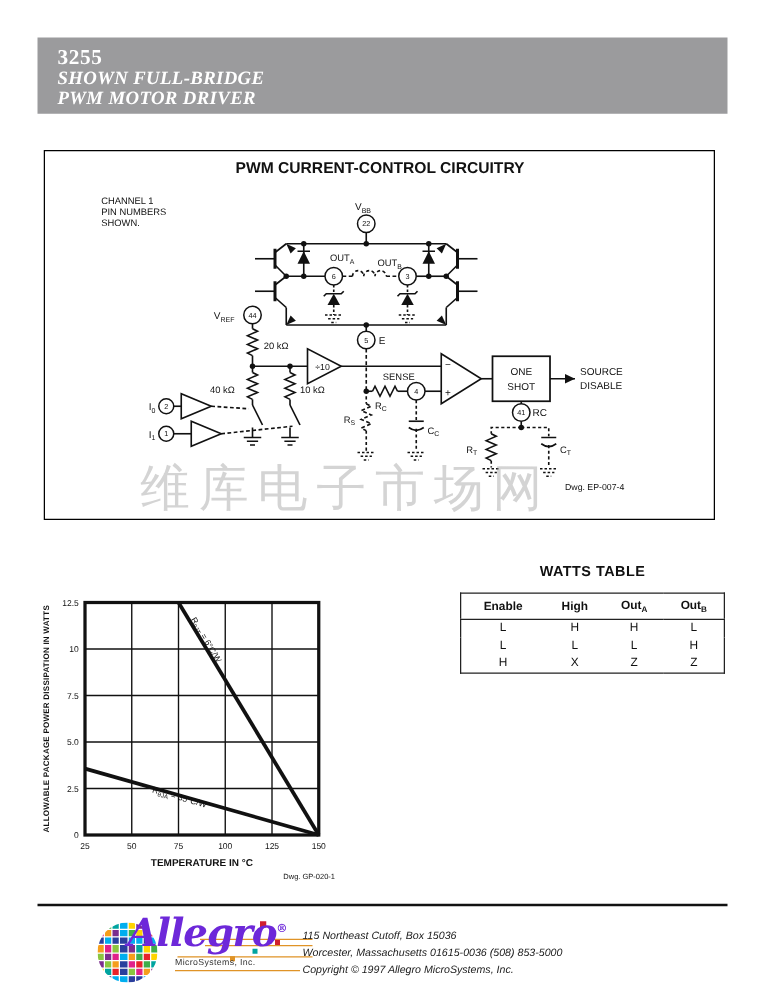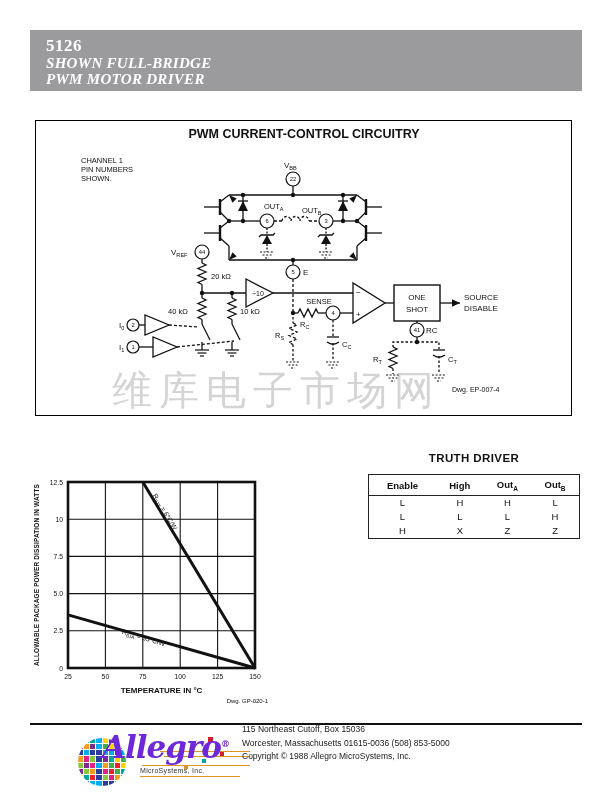--- a/index.html
+++ b/index.html
@@ -32,29 +32,29 @@
   .rule{position:absolute;left:30px;top:723px;width:552px;height:2.4px;background:#111;}
   .logo{position:absolute;left:78px;top:734px;width:175px;height:54px;}
   #mosaic{position:absolute;left:0;top:4px;width:48px;height:48px;border-radius:50%;overflow:hidden;
           display:grid;grid-template-columns:repeat(8,1fr);grid-template-rows:repeat(8,1fr);gap:1px;background:#fff;}
   .logo-word{position:absolute;left:24px;top:-5px;font-family:"DejaVu Serif",serif;font-style:italic;
              font-weight:bold;font-size:31px;color:#6d28d9;letter-spacing:-1px;white-space:nowrap;}
   .logo-word sup{font-size:9px;letter-spacing:0;}
   .logo-sub{position:absolute;left:62px;top:33px;font-size:7px;color:#333;letter-spacing:.3px;}
   .lline{position:absolute;height:1.3px;background:#e09326;}
   .sq{position:absolute;}
-  .address{position:absolute;left:242px;top:723px;font-size:8.5px;line-height:13.5px;color:#1a1a1a;}
+  .address{position:absolute;left:242px;top:742px;font-size:8.5px;line-height:13.5px;color:#1a1a1a;font-style:italic;}
 </style>
 </head>
 <body>
 
 <div class="page">
 
   <div class="banner">
-    <div class="pn">5126</div>
+    <div class="pn">3255</div>
     <div class="tl">SHOWN FULL-BRIDGE</div>
     <div class="tl">PWM MOTOR DRIVER</div>
   </div>
 
   <div class="circuit-box">
     <svg id="circuit-svg" width="534" height="293" viewBox="0 0 534 293">
 
       <text x="268" y="17" text-anchor="middle" font-size="12.5" font-weight="bold">PWM CURRENT-CONTROL CIRCUITRY</text>
       <text x="45" y="42" font-size="7.5">CHANNEL 1</text>
       <text x="45" y="51" font-size="7.5">PIN NUMBERS</text>
@@ -304,21 +304,21 @@
         <text x="33" y="34.5" text-anchor="end" font-size="6.8">12.5</text>
         <rect x="38" y="32" width="187" height="186" fill="none" stroke="#111" stroke-width="2.6"></rect>
         <polyline points="112.8,32 225,218" fill="none" stroke="#111" stroke-width="3"></polyline>
         <polyline points="38,164.8784 225,218" fill="none" stroke="#111" stroke-width="3"></polyline>
         <text x="133" y="63" text-anchor="middle" font-size="6.8" transform="rotate(59 133 63)"><tspan>R</tspan><tspan dy="1.8" font-size="5">θJT</tspan><tspan dy="-1.8"> = 6°C/W</tspan></text>
         <text x="113" y="190" text-anchor="middle" font-size="6.8" transform="rotate(16 113 190)"><tspan>R</tspan><tspan dy="1.8" font-size="5">θJA</tspan><tspan dy="-1.8"> = 35°C/W</tspan></text>
       </svg>
   </div>
 
   <div class="truth">
-    <h3>TRUTH DRIVER</h3>
+    <h3>WATTS TABLE</h3>
     <table>
       <thead>
           <tr id="tt-head">
             <th>Enable</th>
             <th>High</th>
             <th>Out<sub>A</sub></th>
             <th>Out<sub>B</sub></th>
           </tr>
         </thead>
       <tbody id="tt-body">
@@ -419,15 +419,15 @@
     <div class="sq" style="left:130px;top:3px;width:5px;height:5px;background:#cf2030;"></div>
     <div class="sq" style="left:142px;top:18px;width:4px;height:4px;background:#cf2030;"></div>
     <div class="sq" style="left:124px;top:25px;width:4px;height:4px;background:#00a4a0;"></div>
     <div class="sq" style="left:106px;top:31px;width:4px;height:4px;background:#e09326;"></div>
     <div class="logo-word"><span>Allegro</span><sup>®</sup></div>
     <div class="logo-sub">MicroSystems, Inc.</div>
   </div>
   <div class="address">
     <div>115 Northeast Cutoff, Box 15036</div>
     <div>Worcester, Massachusetts 01615-0036  (508) 853-5000</div>
-    <div>Copyright © 1988 Allegro MicroSystems, Inc.</div>
+    <div>Copyright © 1997 Allegro MicroSystems, Inc.</div>
   </div>
 </div>
 
 </body></html>

